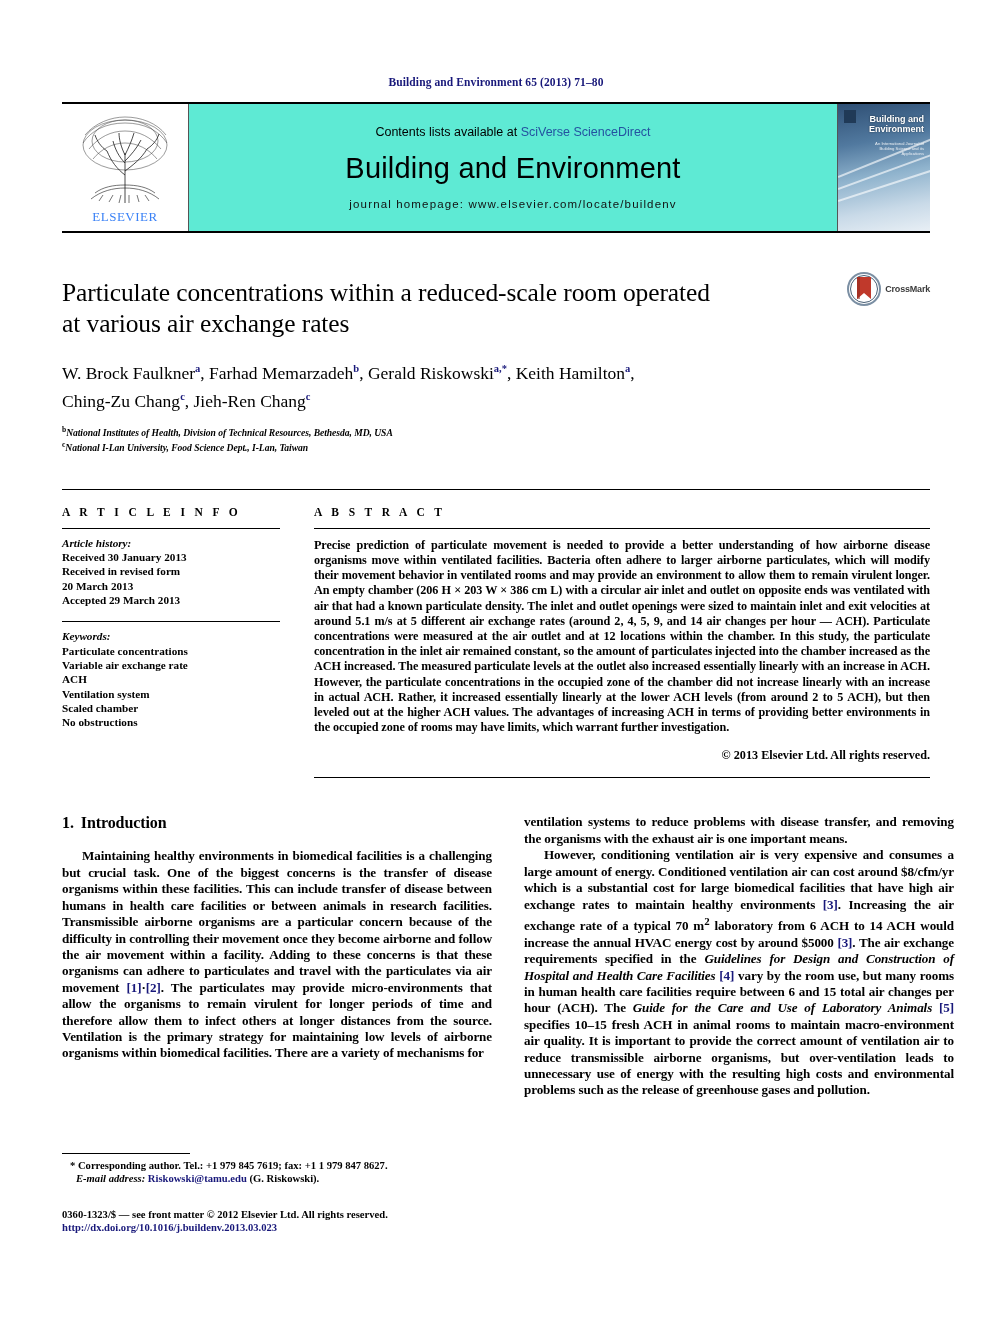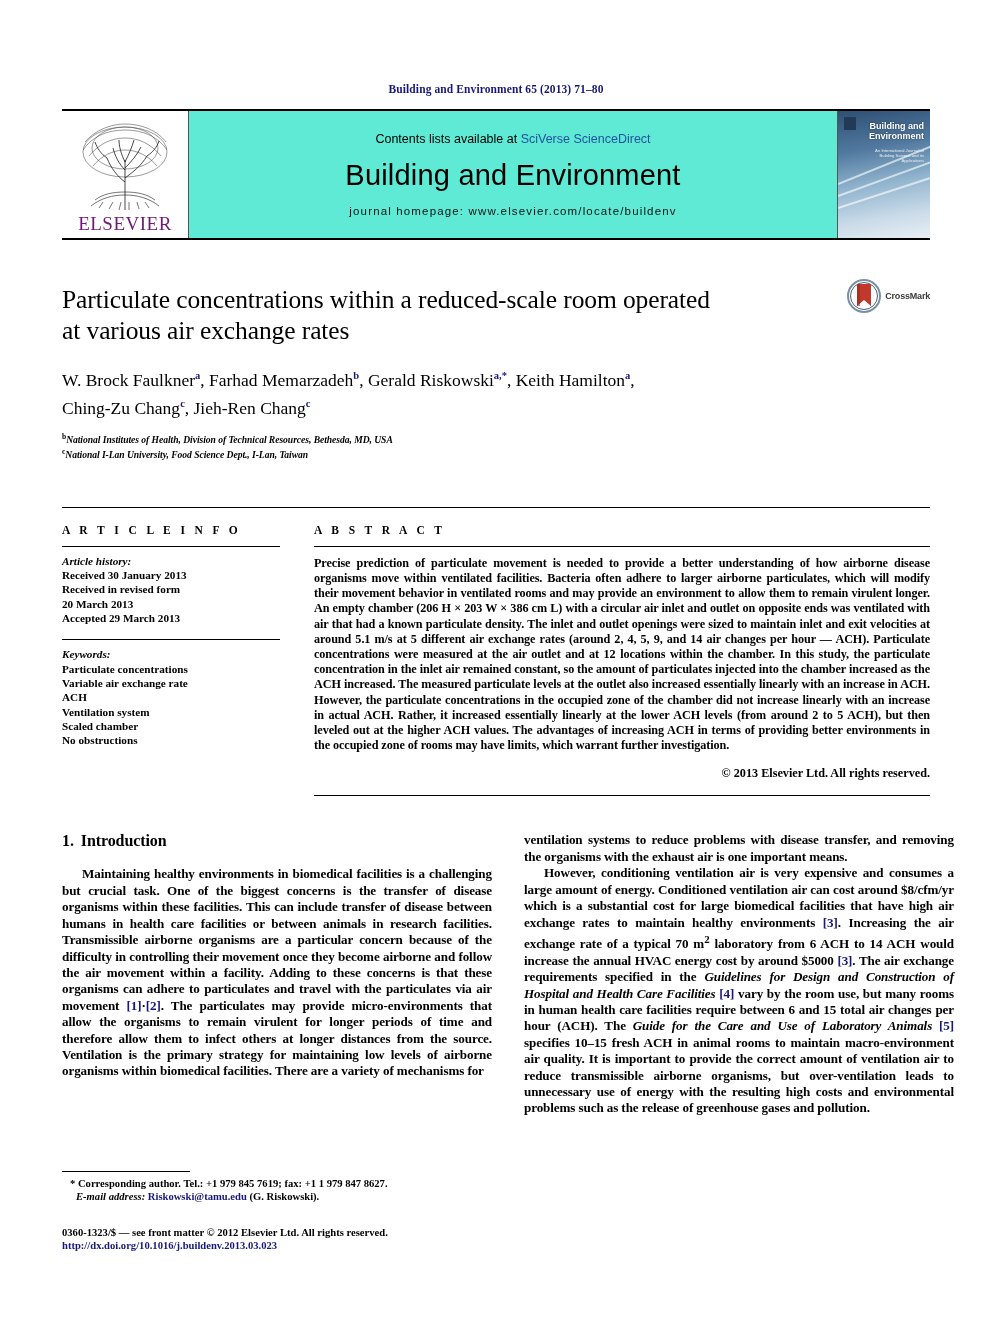--- a/index.html
+++ b/index.html
@@ -13,21 +13,21 @@
     font-family: "Liberation Serif", serif;
     color: #000000;
     position: relative;
     overflow: hidden;
   }
   .page {
     position: relative;
     width: 992px;
     height: 1323px;
     box-sizing: border-box;
-    padding: 11px 62px;
+    padding: 4px 62px;
   }
 
   
   .running-head {
     text-align: center;
     color: #18187a;
     font-weight: bold;
     font-size: 11.5px;
     letter-spacing: .1px;
     padding-top: 72px;
@@ -52,22 +52,22 @@
     flex-direction: column;
     align-items: center;
     justify-content: flex-end;
     padding-bottom: 4px;
     box-sizing: border-box;
     background: #fff;
   }
   .tree-svg { display:block; }
   .elsevier-word {
     font-family: "Liberation Serif", serif;
-    color: #701a75;
-    font-size: 19px;
+    color: #3b82f6;
+    font-size: 13px;
     letter-spacing: .5px;
     line-height: 20px;
     font-weight: normal;
   }
   .masthead-center {
     flex: 1 1 auto;
     background: #5eead4;
     display: flex;
     flex-direction: column;
     align-items: center;
@@ -169,21 +169,21 @@
     font-style: italic;
     font-weight: bold;
     font-size: 9.6px;
     line-height: 12.4px;
     letter-spacing: -.05px;
   }
   .affil sup { font-style: normal; font-size: 7.5px; }
 
   
   .info-abstract {
-    margin-top: 45px;
+    margin-top: 34px;
     border-top: 1.6px solid #000;
     padding-top: 16px;
     display: flex;
     gap: 34px;
   }
   .col-info { width: 218px; flex: 0 0 218px; }
   .col-abstract { flex: 1 1 auto; }
   .sec-head {
     font-family: "Liberation Serif", serif;
     font-weight: bold;

